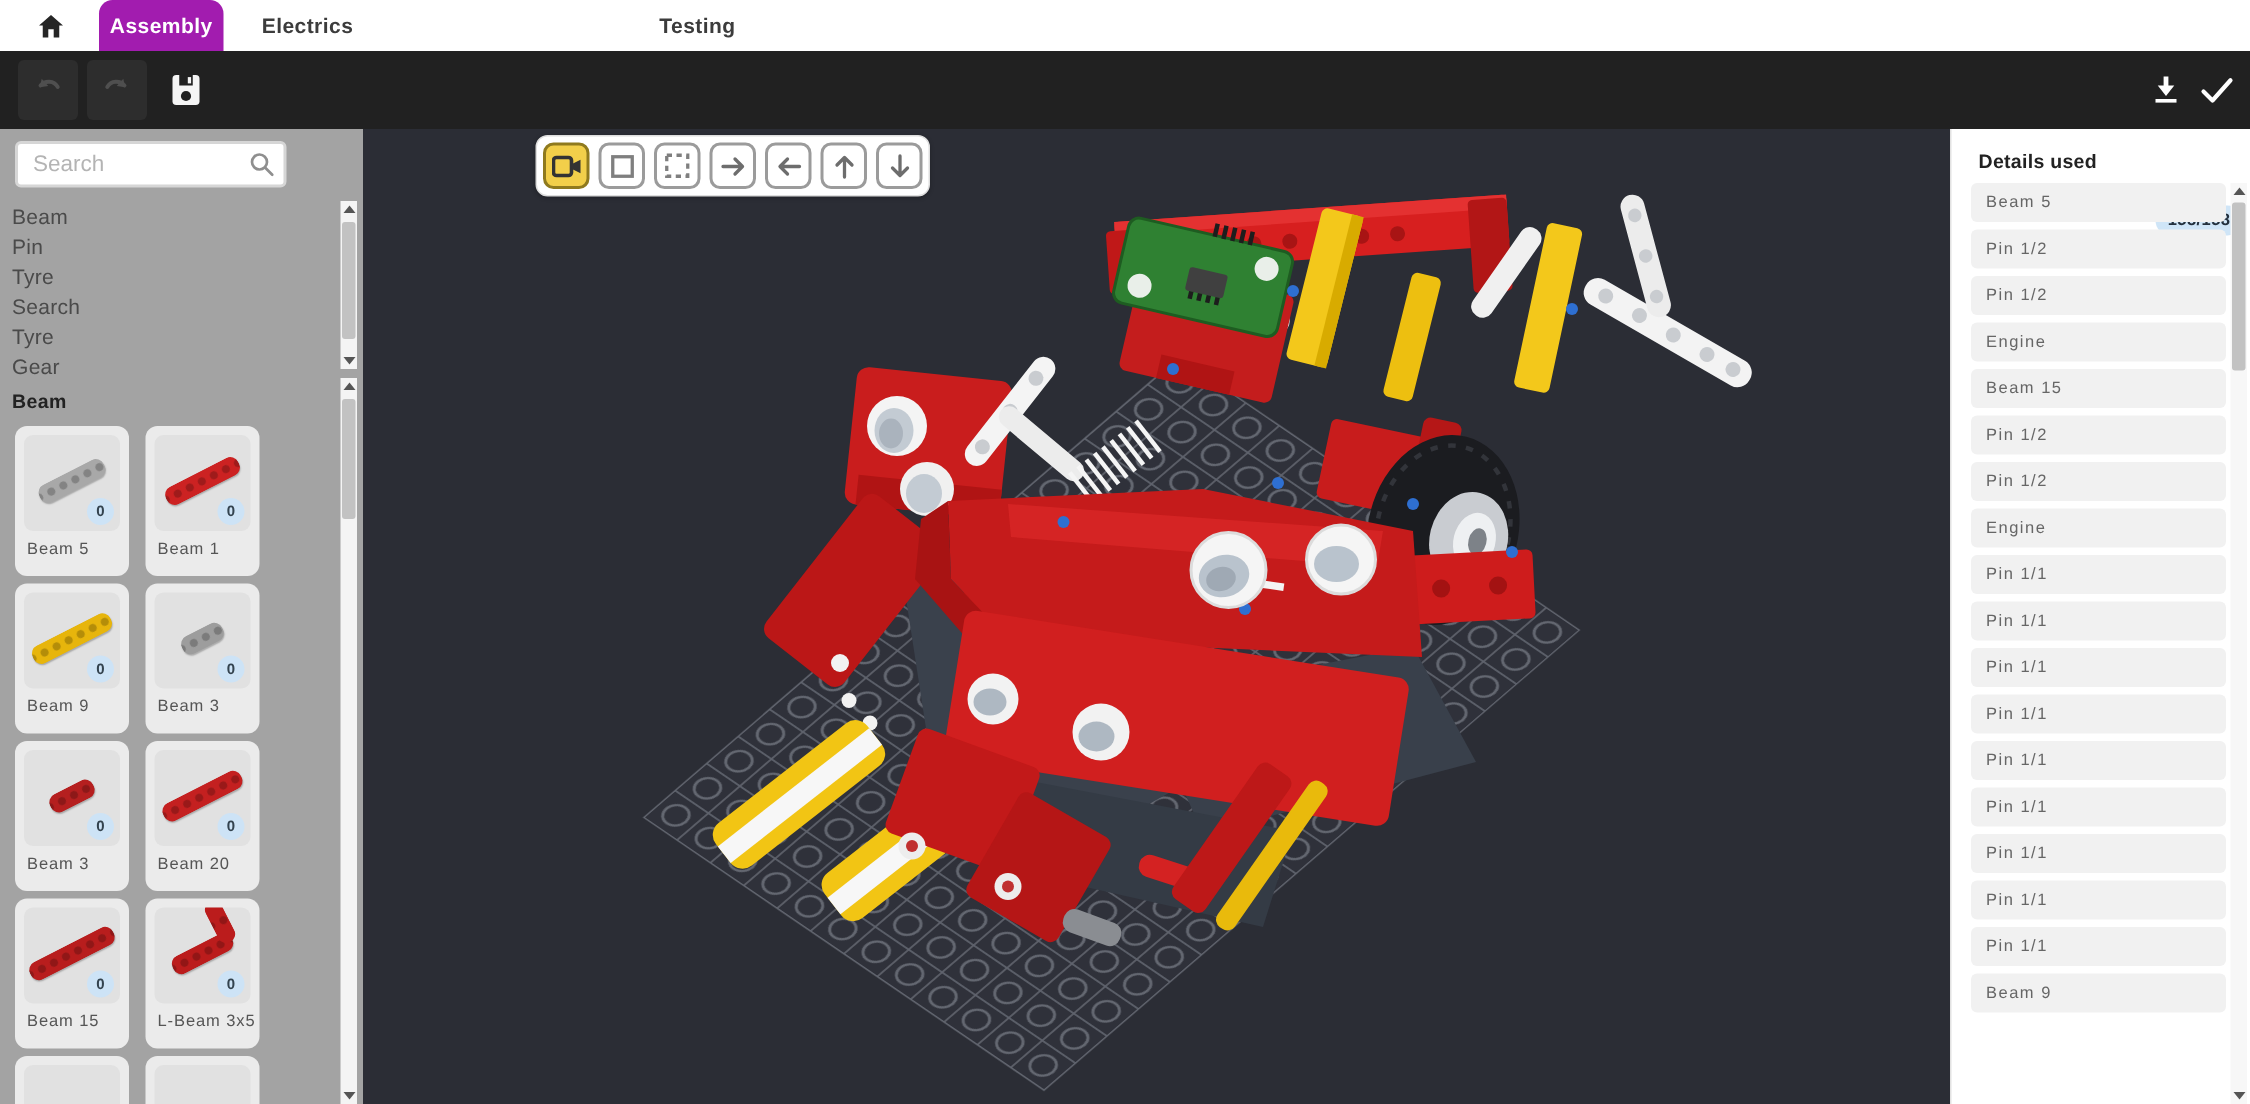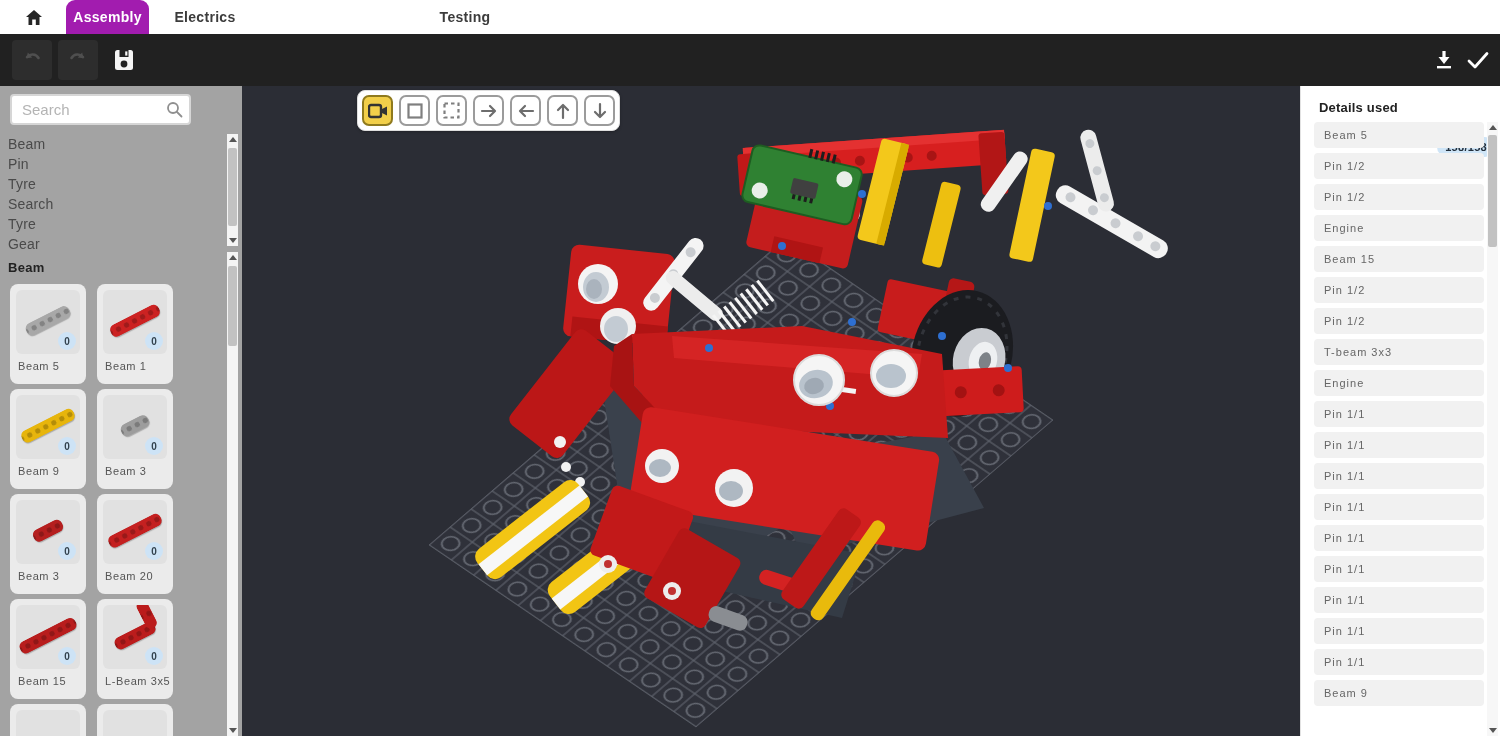--- a/index.html
+++ b/index.html
@@ -530,21 +530,20 @@
       <div class="rp-title">Details used</div>
       <div class="rp-badge">158/158</div>
       <div class="rp-list">
         <div class="rp-item">Beam 5</div>
         <div class="rp-item">Pin 1/2</div>
         <div class="rp-item">Pin 1/2</div>
         <div class="rp-item">Engine</div>
         <div class="rp-item">Beam 15</div>
         <div class="rp-item">Pin 1/2</div>
         <div class="rp-item">Pin 1/2</div>
-        <div class="rp-item">T-beam 3x3</div>
         <div class="rp-item">Engine</div>
         <div class="rp-item">Pin 1/1</div>
         <div class="rp-item">Pin 1/1</div>
         <div class="rp-item">Pin 1/1</div>
         <div class="rp-item">Pin 1/1</div>
         <div class="rp-item">Pin 1/1</div>
         <div class="rp-item">Pin 1/1</div>
         <div class="rp-item">Pin 1/1</div>
         <div class="rp-item">Pin 1/1</div>
         <div class="rp-item">Pin 1/1</div>

